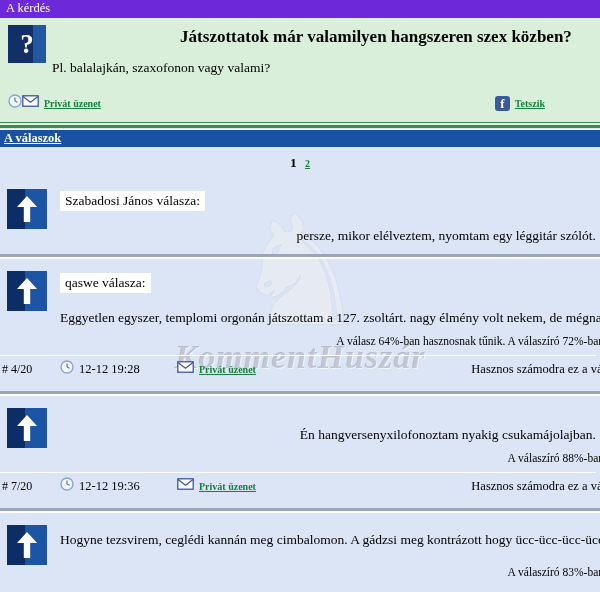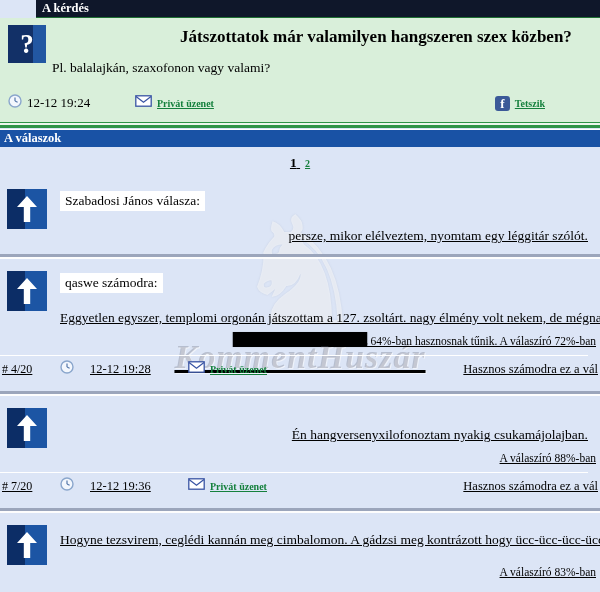--- a/index.html
+++ b/index.html
@@ -4,24 +4,23 @@
 <style>
   html,body{margin:0;padding:0;}
   body{
     width:600px;height:592px;overflow:hidden;position:relative;
     font-family:"Liberation Serif","DejaVu Serif",serif;
     background:#dce5f6;color:#000;
   }
   a{cursor:pointer;}
   
   .qbar{
-    height:17px;line-height:17px;background:#0f172a;color:#fff;
-    font-weight:bold;font-size:12.5px;padding-left:6px;
+    height:17px;line-height:17px;background:#6d28d9;color:#fff;
+    font-weight:normal;font-size:12.5px;padding-left:6px;
     border-bottom:1px solid #1f6f33;
-    margin-left:36px;
   }
   .qsec{background:#d9efda;position:relative;padding-bottom:6px;}
   .qicon{
     position:absolute;left:8px;top:7px;width:38px;height:38px;
     background:linear-gradient(90deg,#123067 0 65%,#2257a2 65% 100%);
     color:#fff;text-align:center;line-height:38px;
     font-size:27px;font-weight:bold;
   }
   .qtitle{
     margin-left:92px;margin-right:-60px;padding-top:9px;
@@ -38,82 +37,81 @@
   }
   .fbwrap{margin-left:auto;margin-right:55px;display:flex;align-items:center;}
   .fbicon{
     width:15px;height:15px;background:#3b5998;color:#fff;border-radius:3px;
     font-weight:bold;font-size:13px;line-height:15px;text-align:center;display:inline-block;
   }
   .greenline{height:1px;background:#2f9447;border-bottom:2px solid #eef6ee;box-shadow:0 3px 0 #2f9447;}
   
   .abar{
     margin-top:4px;height:17px;line-height:17px;background:#1952a5;color:#fff;
-    font-weight:bold;font-size:12.5px;padding-left:4px;border-top:1px solid #ffffff;
+    font-weight:bold;font-size:12.5px;padding-left:4px;border-top:1px solid #ffffff;text-decoration:underline;
   }
   .answers{position:relative;background:#dce5f6;}
-  .answers > *{position:relative;z-index:1;text-decoration:underline;}
+  .answers > *{position:relative;z-index:1;}
   .watermark{
     position:absolute;z-index:0;left:0;top:65px;width:600px;text-align:center;pointer-events:none;
   }
   .wm-knight{
     font-size:150px;line-height:120px;display:block;
     color:rgba(255,255,255,0.55);text-shadow:0 0 2px rgba(160,170,190,0.35);
     font-family:"DejaVu Sans",sans-serif;
   }
   .wm-text{
     display:block;margin-top:6px;font-size:34px;font-weight:bold;font-style:italic;
     color:rgba(95,100,115,0.30);text-shadow:1px 1px 0 rgba(255,255,255,0.55);
     letter-spacing:1px;font-family:"Liberation Serif",serif;
   }
   .pagination{text-align:center;padding:8px 0 6px 0;font-size:13.5px;}
   .pcur{font-weight:bold;}
-  .answer{padding:0 12px 10px 0;}
+  .answer{padding:0 4px 10px 0;}
   .arow{position:relative;min-height:44px;}
   .aicon{
     position:absolute;left:7px;top:12px;width:40px;height:40px;
     background:linear-gradient(90deg,#0c2d66 0 45%,#1c55a4 45% 100%);
   }
   .aicon svg{display:block;margin:7px auto 0 auto;}
   .acontent{margin-left:60px;padding-top:14px;}
   .aname{
     display:inline-block;background:#ffffff;padding:2px 5px;font-size:13.5px;
   }
   .atext{margin-top:17px;font-size:13.5px;white-space:nowrap;text-align:right;}
   .atext-solo{margin-left:60px;padding-top:19px;font-size:13.5px;white-space:nowrap;}
   .astats{
     text-align:right;white-space:nowrap;margin-right:-8px;margin-top:9px;font-size:11.5px;
   }
   .afooter{
     display:flex;align-items:center;border-top:1px solid #ffffff;
     margin-top:8px;padding:4px 0 3px 2px;font-size:12.5px;justify-content:space-between;
   }
   .afooter .anum{width:58px;font-size:12px;}
-  .afooter .time{margin-left:16px;width:98px;}
+  .afooter .time{margin-left:5px;width:98px;}
   .helpful{margin-left:auto;white-space:nowrap;margin-right:-10px;font-size:12.5px;}
   .divider{height:3px;background:#9ba5bb;border-bottom:2px solid #fdfdfd;}
 </style>
 </head>
 <body>
 
 <div class="qbar">A kérdés</div>
 
 <div class="qsec">
   <div class="qicon">?</div>
   <div class="qtitle">Játszottatok már valamilyen hangszeren szex közben?</div>
   <div class="qbody">Pl. balalajkán, szaxofonon vagy valami?</div>
   <div class="qmeta">
     <span class="icon-svg">
       <svg width="14" height="14" viewBox="0 0 14 14">
         <circle cx="7" cy="7" r="6" fill="#f3f7fd" stroke="#8aa6cc" stroke-width="1.4"></circle>
         <line x1="7" y1="7" x2="7" y2="3.4" stroke="#5577aa" stroke-width="1.2"></line>
         <line x1="7" y1="7" x2="9.6" y2="8.2" stroke="#5577aa" stroke-width="1.2"></line>
       </svg>
     </span>
-    <span class="time">12-12 19:24</span>
     <span class="icon-svg">
       <svg width="17" height="12" viewBox="0 0 17 12">
         <rect x="0.8" y="0.8" width="15.4" height="10.4" fill="#ffffff" stroke="#3a55a4" stroke-width="1.3"></rect>
         <path d="M1,1.6 L8.5,7.2 L16,1.6" fill="none" stroke="#3a55a4" stroke-width="1.3"></path>
       </svg>
     </span>
     <a class="pmlink">Privát üzenet</a>
     <span class="fbwrap">
       <span class="fbicon">f</span>
       <a class="fblink">Tetszik</a>
@@ -154,21 +152,21 @@
   <div class="divider"></div>
 
   <div class="answer">
     <div class="arow">
       <div class="aicon">
         <svg width="22" height="26" viewBox="0 0 22 26">
           <polygon points="11,0 21,11 14.2,11 14.2,26 7.8,26 7.8,11 1,11" fill="#ffffff"></polygon>
         </svg>
       </div>
       <div class="acontent">
-        <span class="aname">qaswe számodra:</span>
+        <span class="aname">qaswe válasza:</span>
         <div class="atext">Eggyetlen egyszer, templomi orgonán játszottam a 127. zsoltárt. nagy élmény volt nekem, de mégnagyob</div>
       </div>
     </div>
     <div class="astats">A válasz 64%-ban hasznosnak tűnik. A válaszíró 72%-ban</div>
     <div class="afooter">
       <span class="anum"># 4/20</span>
       <span class="icon-svg">
         <svg width="14" height="14" viewBox="0 0 14 14">
           <circle cx="7" cy="7" r="6" fill="#f3f7fd" stroke="#8aa6cc" stroke-width="1.4"></circle>
           <line x1="7" y1="7" x2="7" y2="3.4" stroke="#5577aa" stroke-width="1.2"></line>

